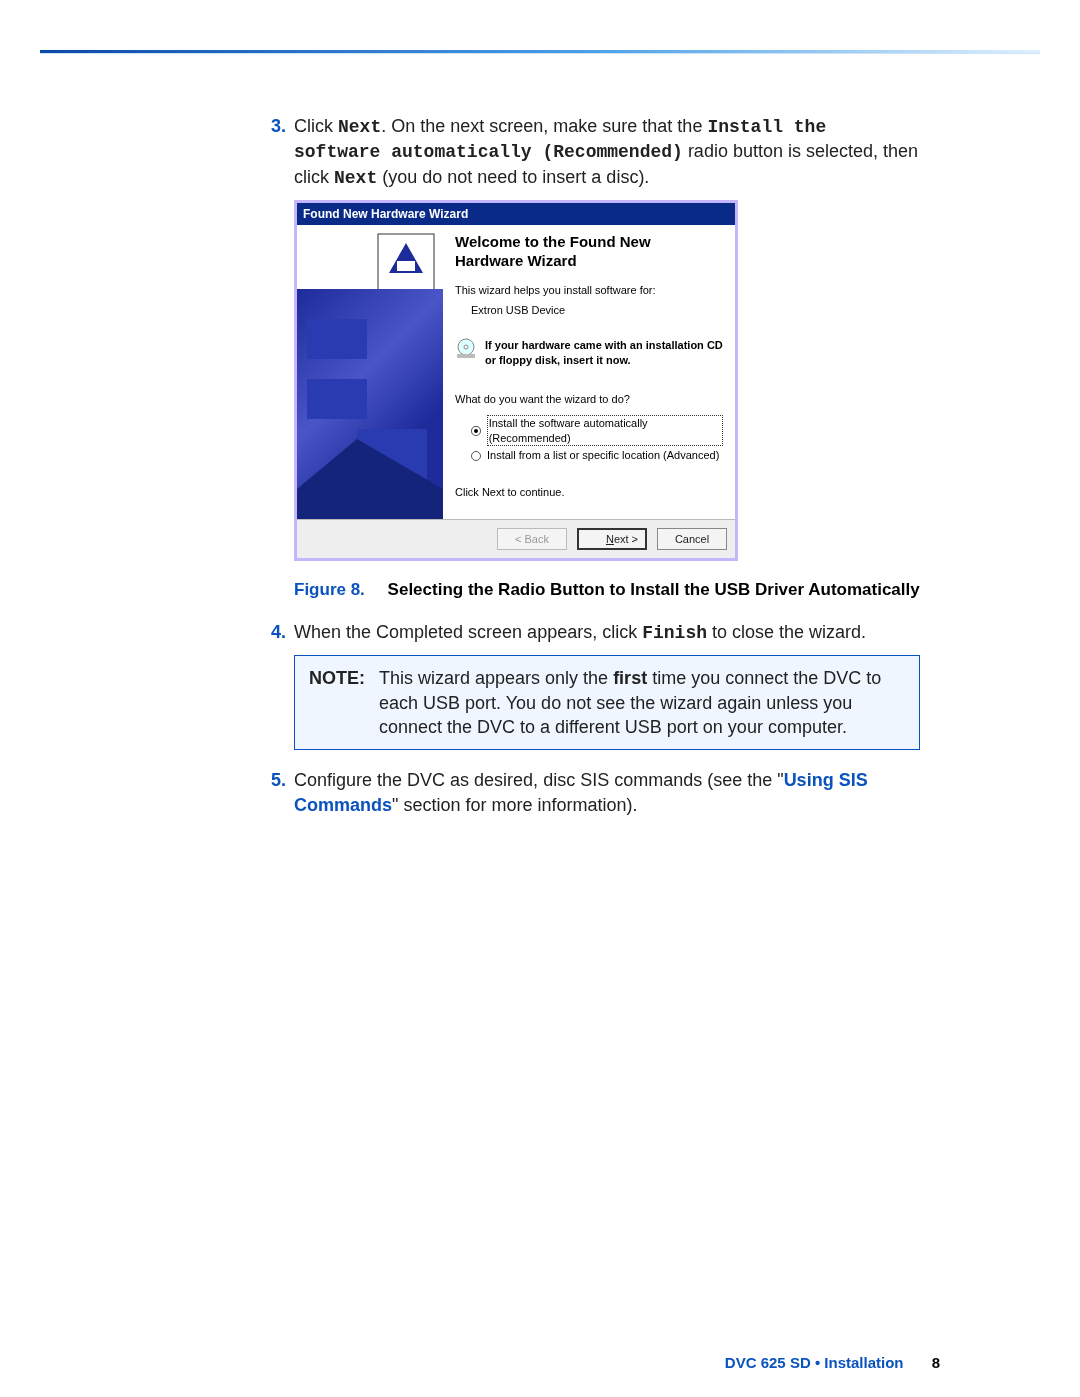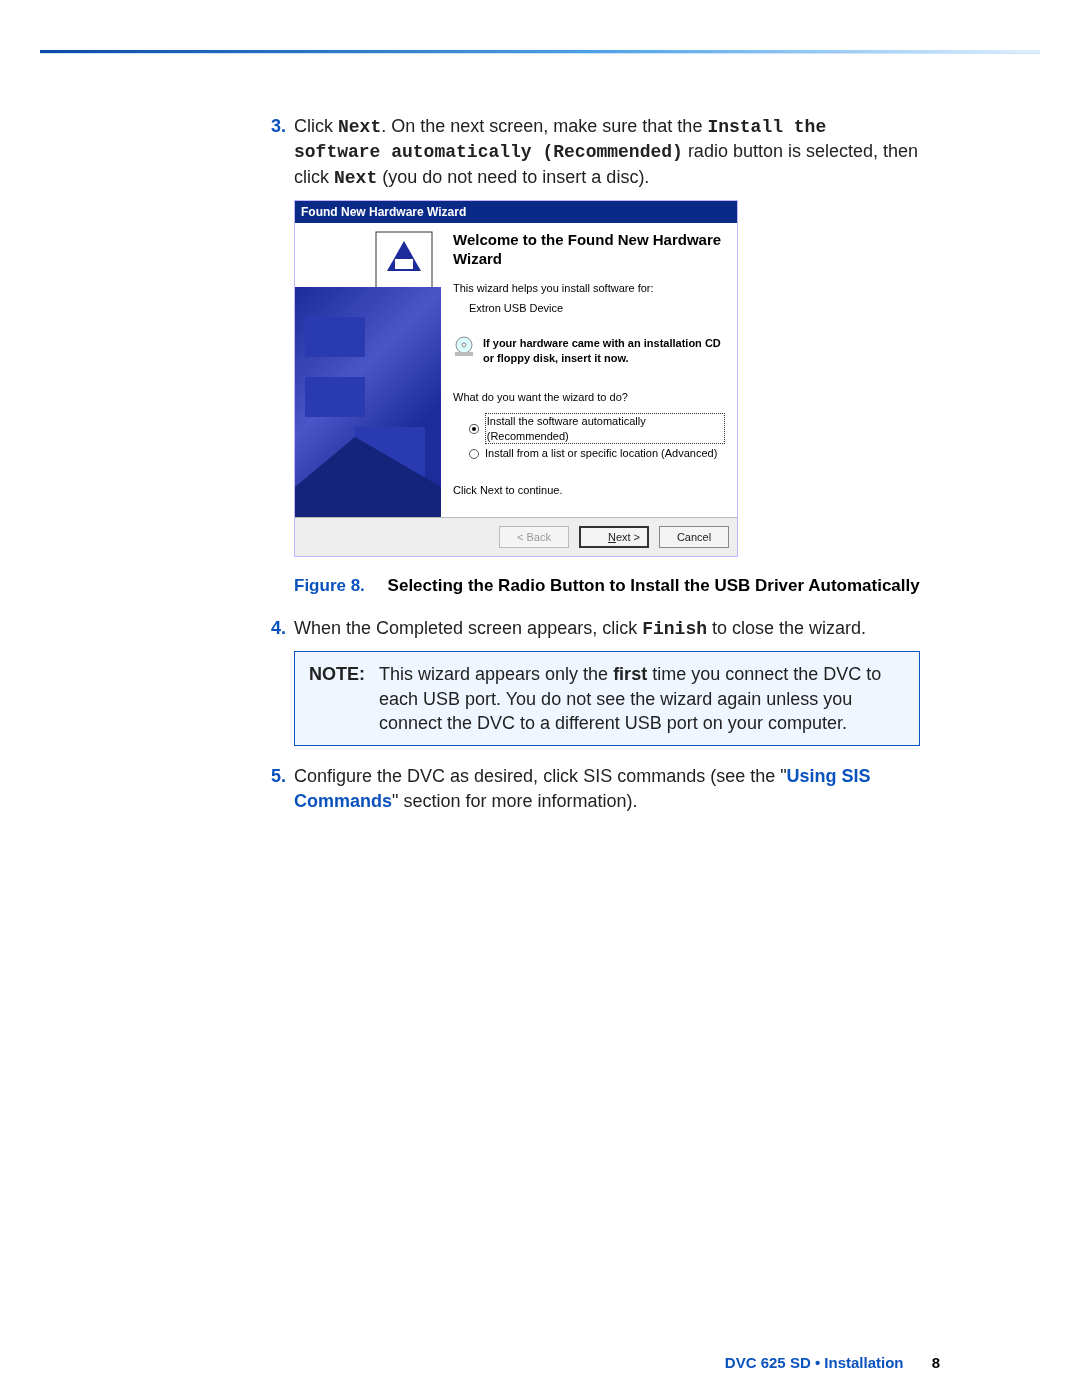--- a/index.html
+++ b/index.html
@@ -6,21 +6,21 @@
   html, body { width: 1080px; background: #fff; font-family: "Segoe UI", Arial, sans-serif; color: #222; }
   .top-rule { height: 4px; background: linear-gradient(90deg, #0a4aa8 0%, #4aa0e8 55%, #dff0ff 100%); margin: 50px 40px 60px 40px; border-bottom: 1px solid #cfe3f7; }
   .page { width: 1080px; padding: 0 40px 60px 40px; position: relative; min-height: 1297px; }
   .content { margin-left: 220px; width: 660px; font-size: 18px; line-height: 1.35; }
   .mono { font-family: "Courier New", monospace; font-weight: bold; }
   .step { display: flex; margin-bottom: 10px; }
   .step .num { width: 34px; font-weight: bold; color: #0a53be; flex: 0 0 34px; text-align: right; padding-right: 8px; }
   .step .body { flex: 1; }
 
   
-  .wizard-wrap { width: 444px; margin: 8px 0 8px 34px; border: 1px solid #c4b5fd; }
+  .wizard-wrap { width: 444px; margin: 8px 0 8px 34px; border: 3px solid #c4b5fd; }
   .wiz-title { background: #0a2a88; color: #fff; font-size: 12px; font-weight: bold; padding: 3px 6px; }
   .wiz-body { display: flex; background: #fff; }
   .wiz-left { width: 146px; height: 294px; background: #fff; position: relative; }
   .wiz-left-icon { position: absolute; top: 8px; left: 80px; width: 58px; height: 58px; }
   .wiz-left-bg { position: absolute; top: 64px; left: 0; width: 146px; height: 230px; background: linear-gradient(135deg, #1d2c9a 0%, #4a55c7 40%, #1d2c9a 70%); }
   .wiz-right { flex: 1; padding: 8px 12px 8px 12px; font-family: Tahoma, Arial, sans-serif; font-size: 11px; color: #000; }
   .wiz-h { font-size: 15px; font-weight: bold; line-height: 1.25; margin-bottom: 12px; }
   .wiz-line { margin-bottom: 6px; }
   .wiz-device { margin: 6px 0 20px 16px; }
   .wiz-cd { display: flex; gap: 8px; margin: 10px 0 24px 0; }
@@ -136,21 +136,21 @@
     <div class="note-box">
       <div class="note-label">NOTE:</div>
       <div>
         <span>This wizard appears only the </span><b>first</b><span> time you connect the DVC to each USB port. You do not see the wizard again unless you connect the DVC to a different USB port on your computer.</span>
       </div>
     </div>
 
     <div class="step">
       <div class="num">5.</div>
       <div class="body">
-        <span>Configure the DVC as desired, click SIS commands (see the "</span><span class="link-blue">Using SIS Commands</span><span>" section for more information).</span>
+        <span>Configure the DVC as desired, disc SIS commands (see the "</span><span class="link-blue">Using SIS Commands</span><span>" section for more information).</span>
       </div>
     </div>
 
   </div>
 
   <div class="footer">
     <span>DVC 625 SD • Installation</span>
     <span class="pn">8</span>
   </div>
 </div>

